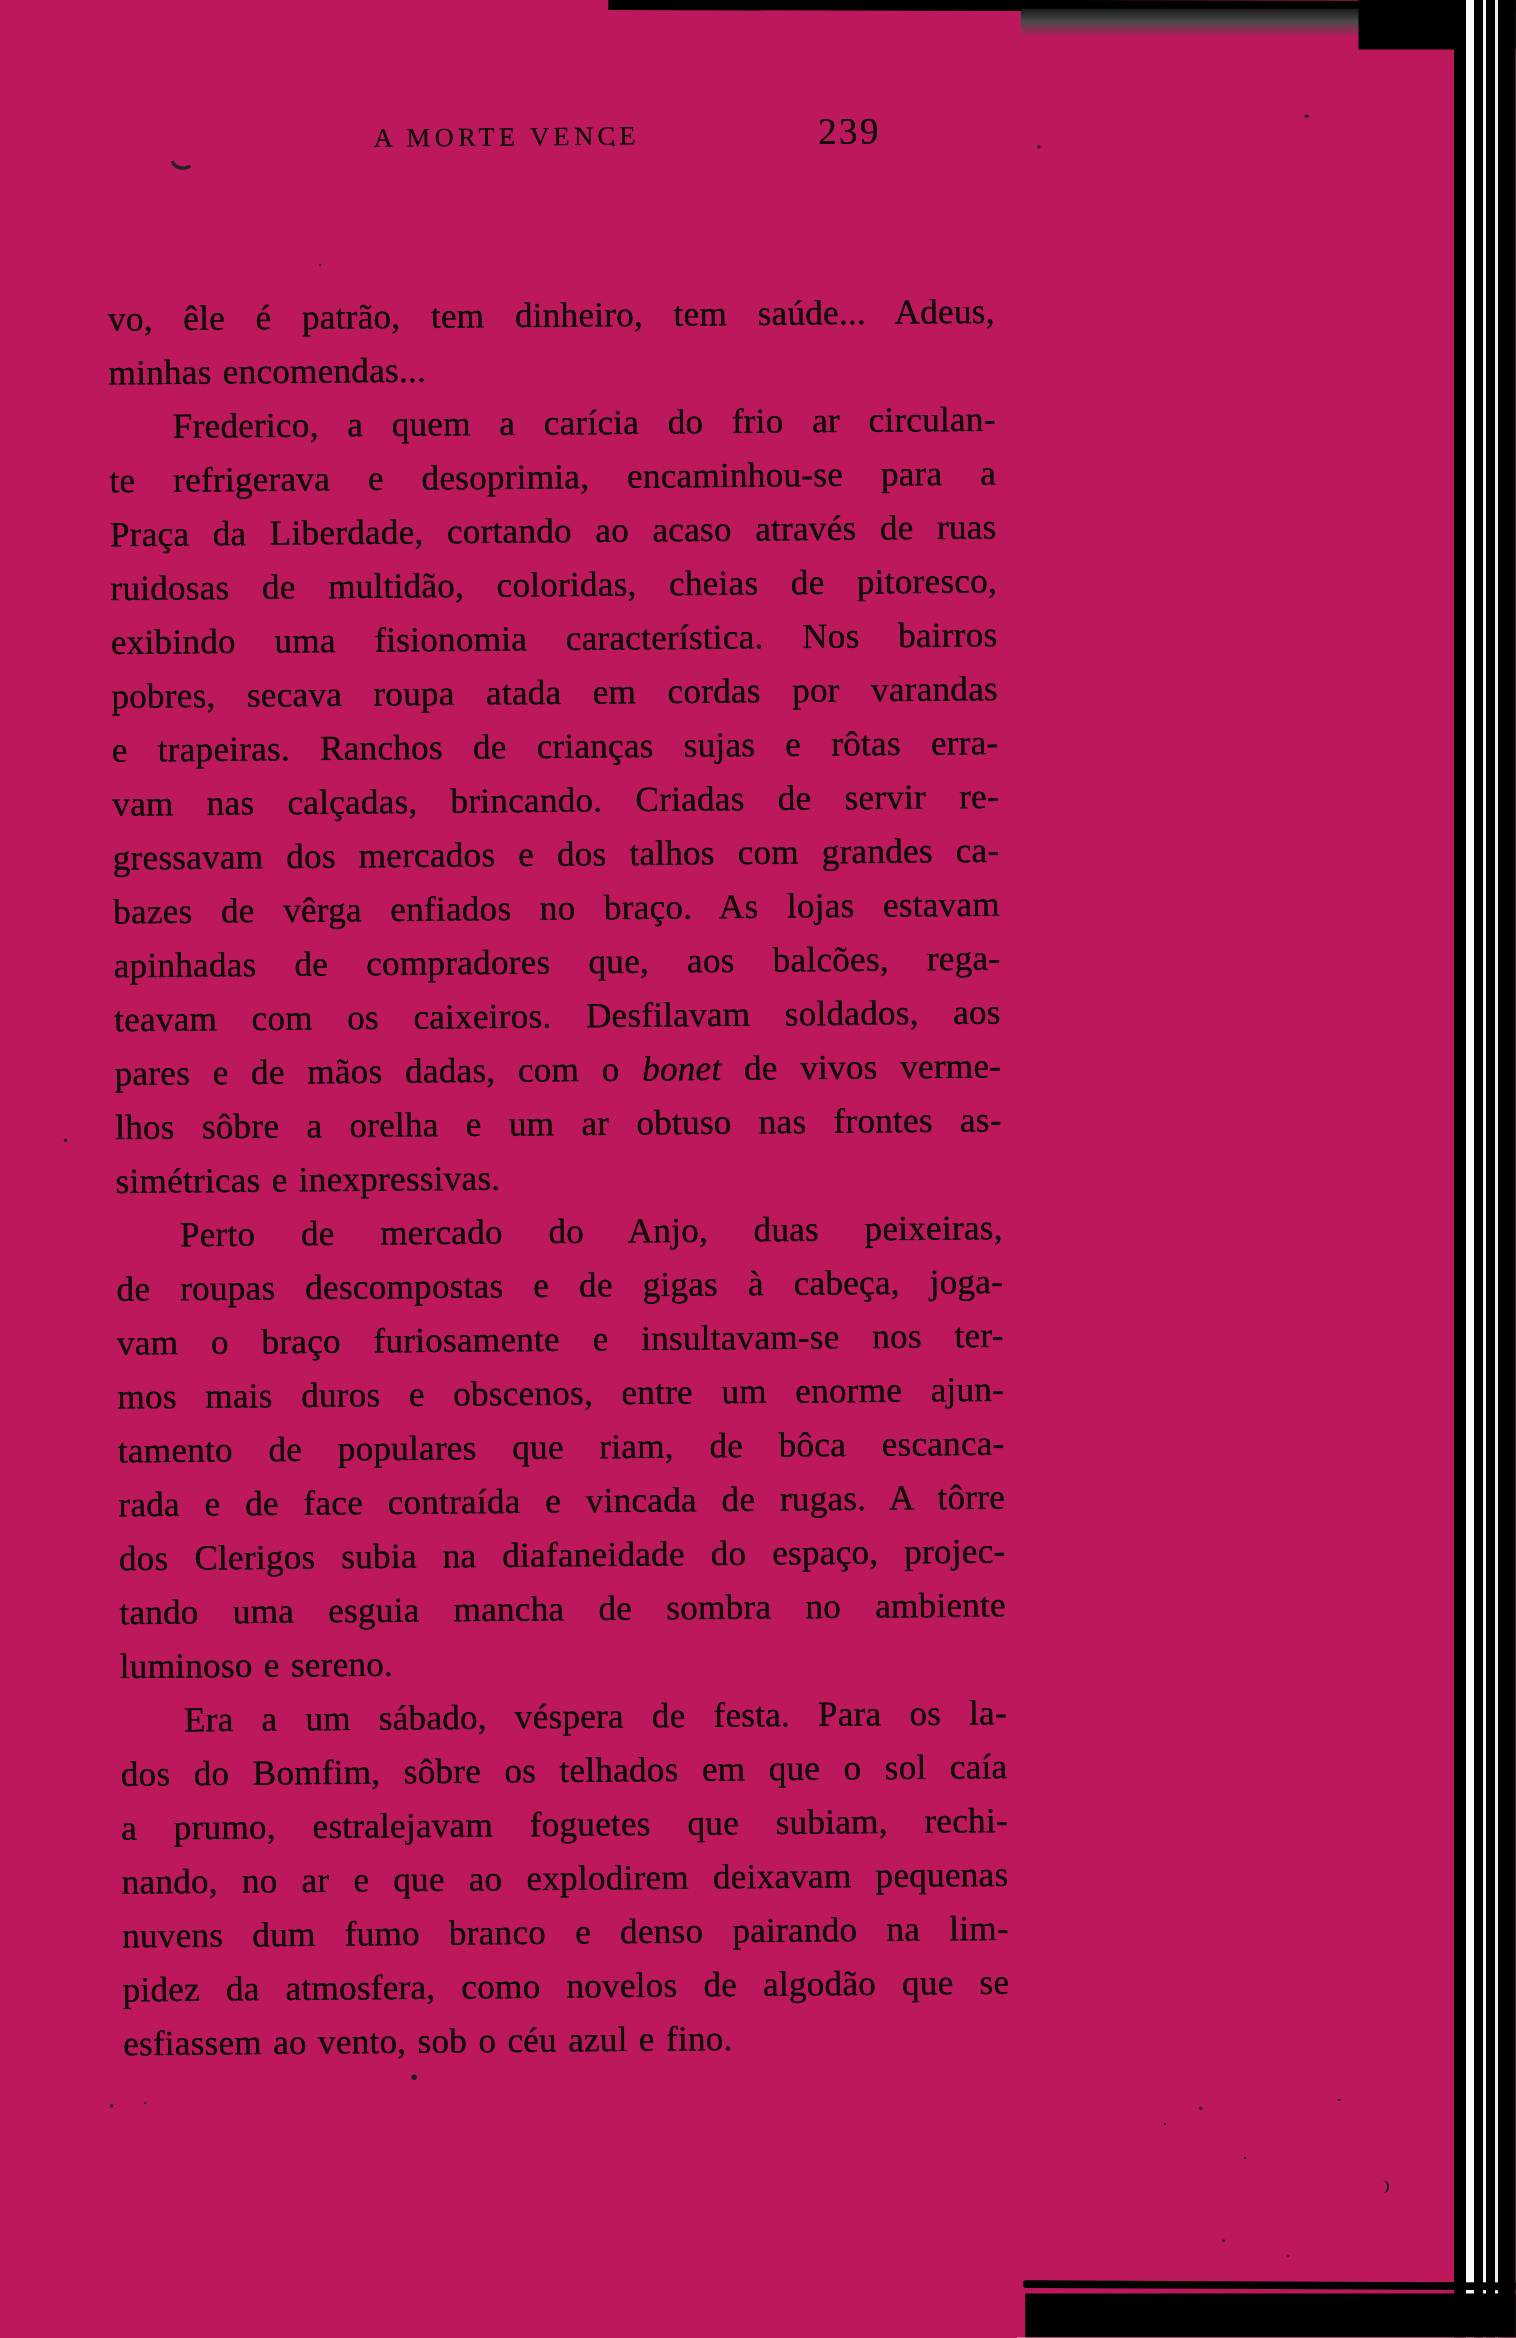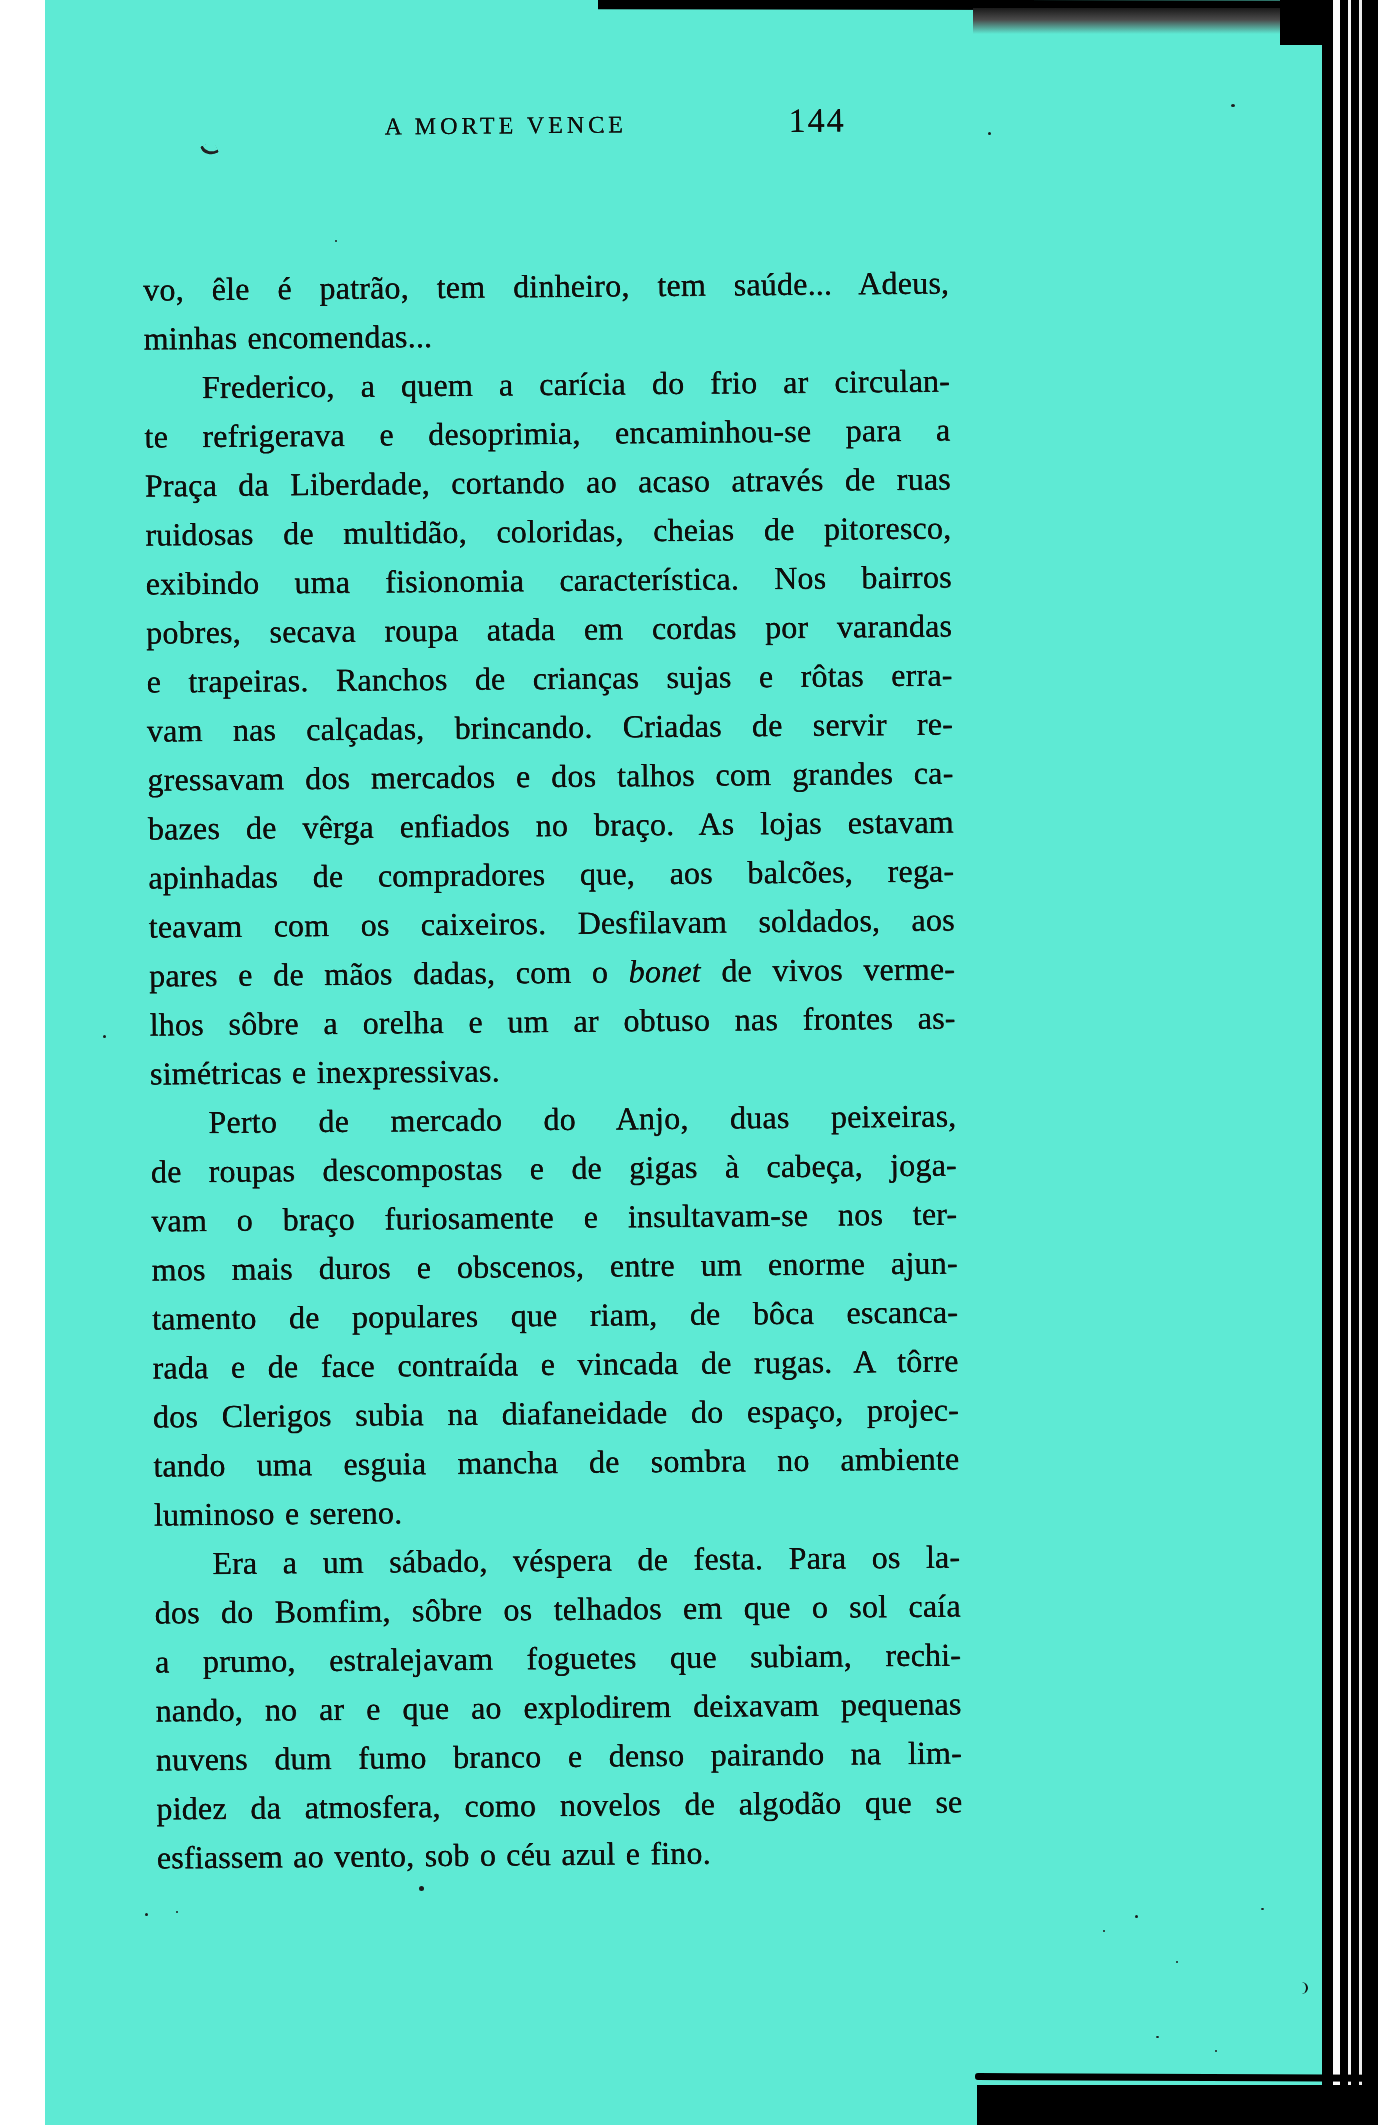--- a/index.html
+++ b/index.html
@@ -5,22 +5,21 @@
   html, body { margin: 0; padding: 0; }
   body {
     width: 1378px; height: 2125px;
     background: #ffffff;
     overflow: hidden;
     position: relative;
     font-family: "Liberation Serif", "DejaVu Serif", serif;
   }
   .page {
     position: absolute; inset: 0;
-    background: #5eead4;
-    margin-left: 45px;
+    background: #be185d;
   }
   
   .scan-content {
     position: absolute; left: 0; top: 0; width: 1378px; height: 2125px;
     transform: rotate(-0.5deg);
     transform-origin: 507px 1070px;
     color: #0f0e0c;
   }
   .running-title {
     position: absolute; left: 348px; top: 112px;
@@ -97,21 +96,21 @@
   }
   .speck { position: absolute; background: #1c1c1c; border-radius: 50%; }
 </style>
 </head>
 <body>
 
 <div class="page">
 
   <div class="scan-content">
     <div class="running-title">A MORTE VENCE</div>
-    <div class="page-number">144</div>
+    <div class="page-number">239</div>
     <div class="text-block" id="text-block">
         <div class="line">vo, êle é patrão, tem dinheiro, tem saúde... Adeus,</div>
         <div class="line ragged">minhas encomendas...</div>
         <div class="line indent">Frederico, a quem a carícia do frio ar circulan-</div>
         <div class="line">te refrigerava e desoprimia, encaminhou-se para a</div>
         <div class="line">Praça da Liberdade, cortando ao acaso através de ruas</div>
         <div class="line">ruidosas de multidão, coloridas, cheias de pitoresco,</div>
         <div class="line">exibindo uma fisionomia característica. Nos bairros</div>
         <div class="line">pobres, secava roupa atada em cordas por varandas</div>
         <div class="line">e trapeiras. Ranchos de crianças sujas e rôtas erra-</div>

